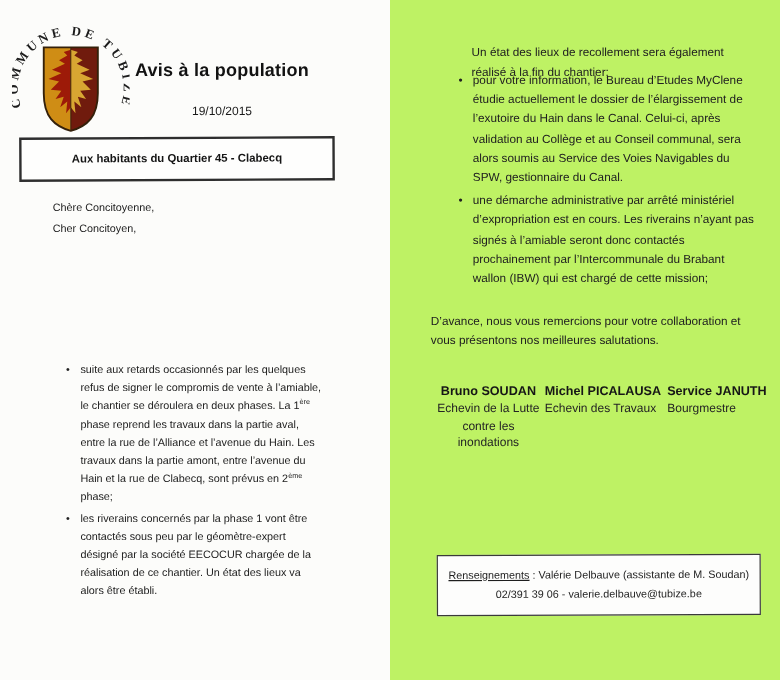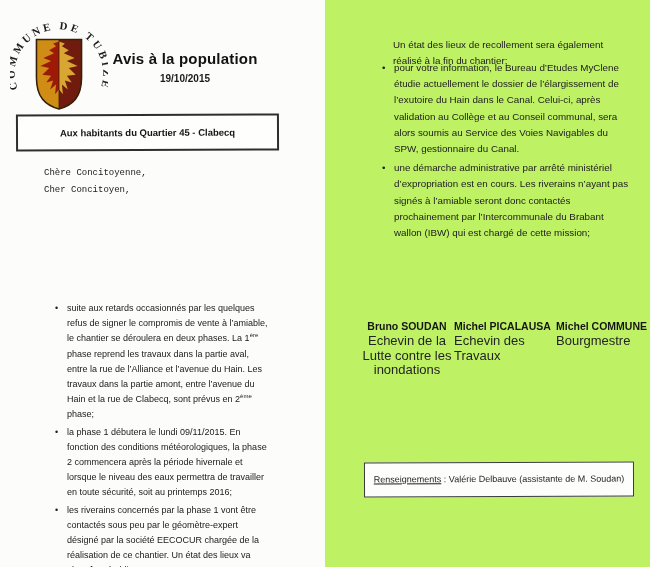--- a/index.html
+++ b/index.html
@@ -14,29 +14,29 @@
   .canvas{position:absolute;inset:0;}
   .page{position:absolute;top:0;height:567px;width:325px;}
   .page-left{left:0;background:#fcfcfa;}
   .page-right{left:325px;background:#bef264;}
 
   
   .logo{position:absolute;left:10px;top:6px;width:98px;height:112px;}
   .logo-arc-text{font-family:"Liberation Serif",serif;font-size:11px;font-weight:bold;fill:#1c1c1c;letter-spacing:3px;}
   .title-block{position:absolute;left:92px;top:50px;width:186px;text-align:center;}
   .doc-title{font-size:15px;font-weight:bold;color:#121212;letter-spacing:.2px;line-height:18px;}
-  .doc-date{font-size:10px;font-weight:bold;color:#1a1a1a;margin-top:5px;}
+  .doc-date{font-size:10px;font-weight:normal;color:#1a1a1a;margin-top:20px;}
   .banner{
     position:absolute;left:16px;top:114px;width:259px;height:33px;
     border:2px solid #2e2e2e;background:#fefefd;
     display:flex;align-items:center;justify-content:center;
     font-size:9.5px;font-weight:bold;color:#151515;
     transform:rotate(-.25deg);
   }
-  .salutation{position:absolute;left:44px;top:165px;font-size:9px;line-height:17px;color:#202020;font-family:Liberation Mono, monospace;}
+  .salutation{position:absolute;left:44px;top:165px;font-size:9px;line-height:17px;color:#202020;}
   .intro{
     position:absolute;left:44px;top:216px;width:206px;
     font-size:9px;line-height:16.6px;text-align:justify;color:#202020;
   }
   .bullets-left{
     position:absolute;left:54px;top:301px;width:218px;
     font-size:9px;line-height:15.2px;color:#202020;
     list-style:none;margin:0;padding:0;
   }
   .bullets-left li{position:relative;padding-left:13px;margin:0 0 2px 0;}
@@ -51,21 +51,21 @@
     list-style:none;margin:0;padding:0;
   }
   .bullets-right li{position:relative;padding-left:12px;margin:0 0 3px 0;}
   .bullets-right li::before{content:"\2022";position:absolute;left:0;top:0;}
   .closing{position:absolute;left:34px;top:251px;width:277px;font-size:9.8px;line-height:16.6px;color:#202020;}
   .sig{position:absolute;top:320px;}
   .sig-1{left:34px;width:96px;text-align:center;}
   .sig-2{left:129px;width:106px;}
   .sig-3{left:231px;width:86px;}
   .sig-name{font-size:10.5px;font-weight:bold;color:#161616;white-space:nowrap;}
-  .sig-role{font-size:13px;line-height:14.5px;margin-top:2px;color:#242424;}
+  .sig-role{font-size:10px;line-height:14.5px;margin-top:2px;color:#242424;}
   .contact-box{
     position:absolute;left:39px;top:462px;width:258px;
     border:1.5px solid #3a3a3a;background:#fdfdfc;
     text-align:center;padding:8px 5px 9px 5px;
     font-size:9px;line-height:16px;color:#1e1e1e;
     transform:rotate(-.2deg);
   }
   .u{text-decoration:underline;}
 </style>
 </head>
@@ -102,46 +102,47 @@
     </div>
 
     <div class="salutation">
       <div>Chère Concitoyenne,</div>
       <div>Cher Concitoyen,</div>
     </div>
 
 
     <ul class="bullets-left">
       <li><span>suite aux retards occasionnés par les quelques refus de signer le compromis de vente à l’amiable, le chantier se déroulera en deux phases. La 1</span><sup>ère</sup><span> phase reprend les travaux dans la partie aval, entre la rue de l’Alliance et l’avenue du Hain. Les travaux dans la partie amont, entre l’avenue du Hain et la rue de Clabecq, sont prévus en 2</span><sup>ème</sup><span> phase;</span></li>
-      <li>la phase 1 débutera le lundi 09/11/2015. En fonction des conditions météorologiques, la phase 2 commencera après la période hivernale et lorsque le niveau des eaux permettra de travailler en toute sécurité, soit au printemps 2016;</li>
       <li>les riverains concernés par la phase 1 vont être contactés sous peu par le géomètre-expert désigné par la société EECOCUR chargée de la réalisation de ce chantier. Un état des lieux va alors être établi.</li>
     </ul>
   </div>
 
   <div class="page page-right">
 
     <p class="continuation">Un état des lieux de recollement sera également réalisé à la fin du chantier;</p>
 
     <ul class="bullets-right">
       <li>pour votre information, le Bureau d’Etudes MyClene étudie actuellement le dossier de l’élargissement de l’exutoire du Hain dans le Canal. Celui-ci, après validation au Collège et au Conseil communal, sera alors soumis au Service des Voies Navigables du SPW, gestionnaire du Canal.</li>
       <li>une démarche administrative par arrêté ministériel d’expropriation est en cours. Les riverains n’ayant pas signés à l’amiable seront donc contactés prochainement par l’Intercommunale du Brabant wallon (IBW) qui est chargé de cette mission;</li>
     </ul>
 
+    <p class="closing">D’avance, nous vous remercions pour votre collaboration et vous présentons nos meilleures salutations.</p>
 
     <div class="sig sig-1">
       <div class="sig-name">Bruno SOUDAN</div>
       <div class="sig-role">Echevin de la Lutte contre les inondations</div>
     </div>
     <div class="sig sig-2">
       <div class="sig-name">Michel PICALAUSA</div>
       <div class="sig-role">Echevin des Travaux</div>
     </div>
     <div class="sig sig-3">
-      <div class="sig-name">Michel COMMUNE</div>
+      <div class="sig-name">Service JANUTH</div>
       <div class="sig-role">Bourgmestre</div>
     </div>
 
     <div class="contact-box">
       <div><span class="u">Renseignements</span><span> : </span><span>Valérie Delbauve (assistante de M. Soudan)</span></div>
+      <div>02/391 39 06 - valerie.delbauve@tubize.be</div>
     </div>
   </div>
 
 </div>
 
 </body></html>

